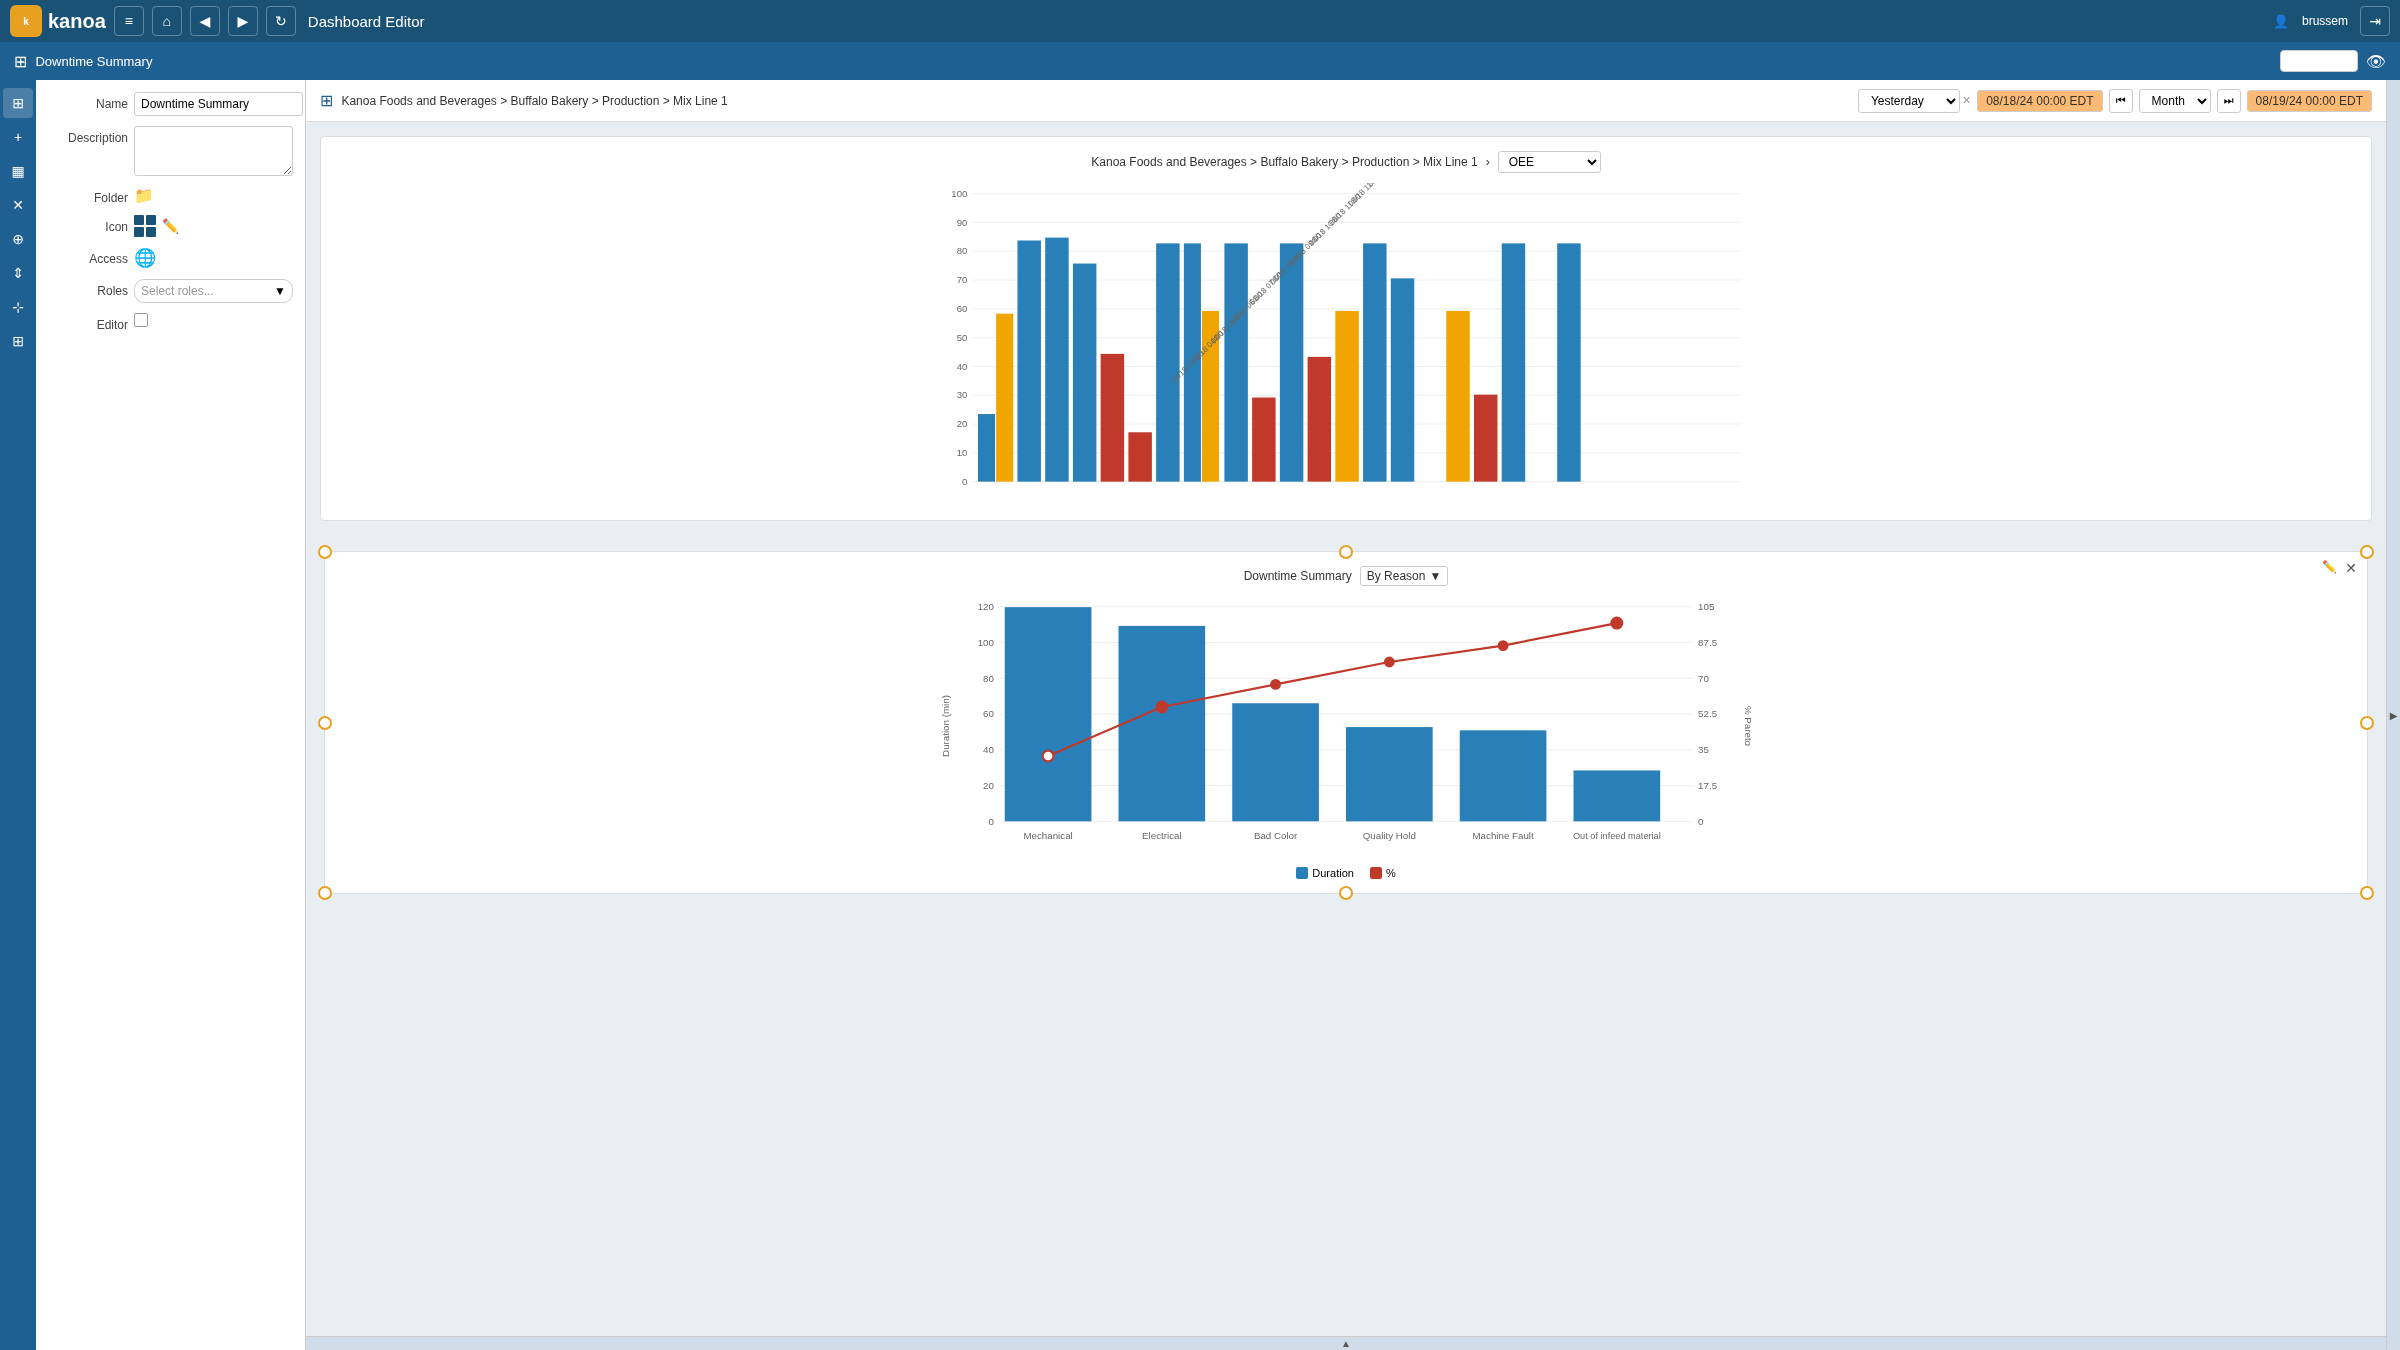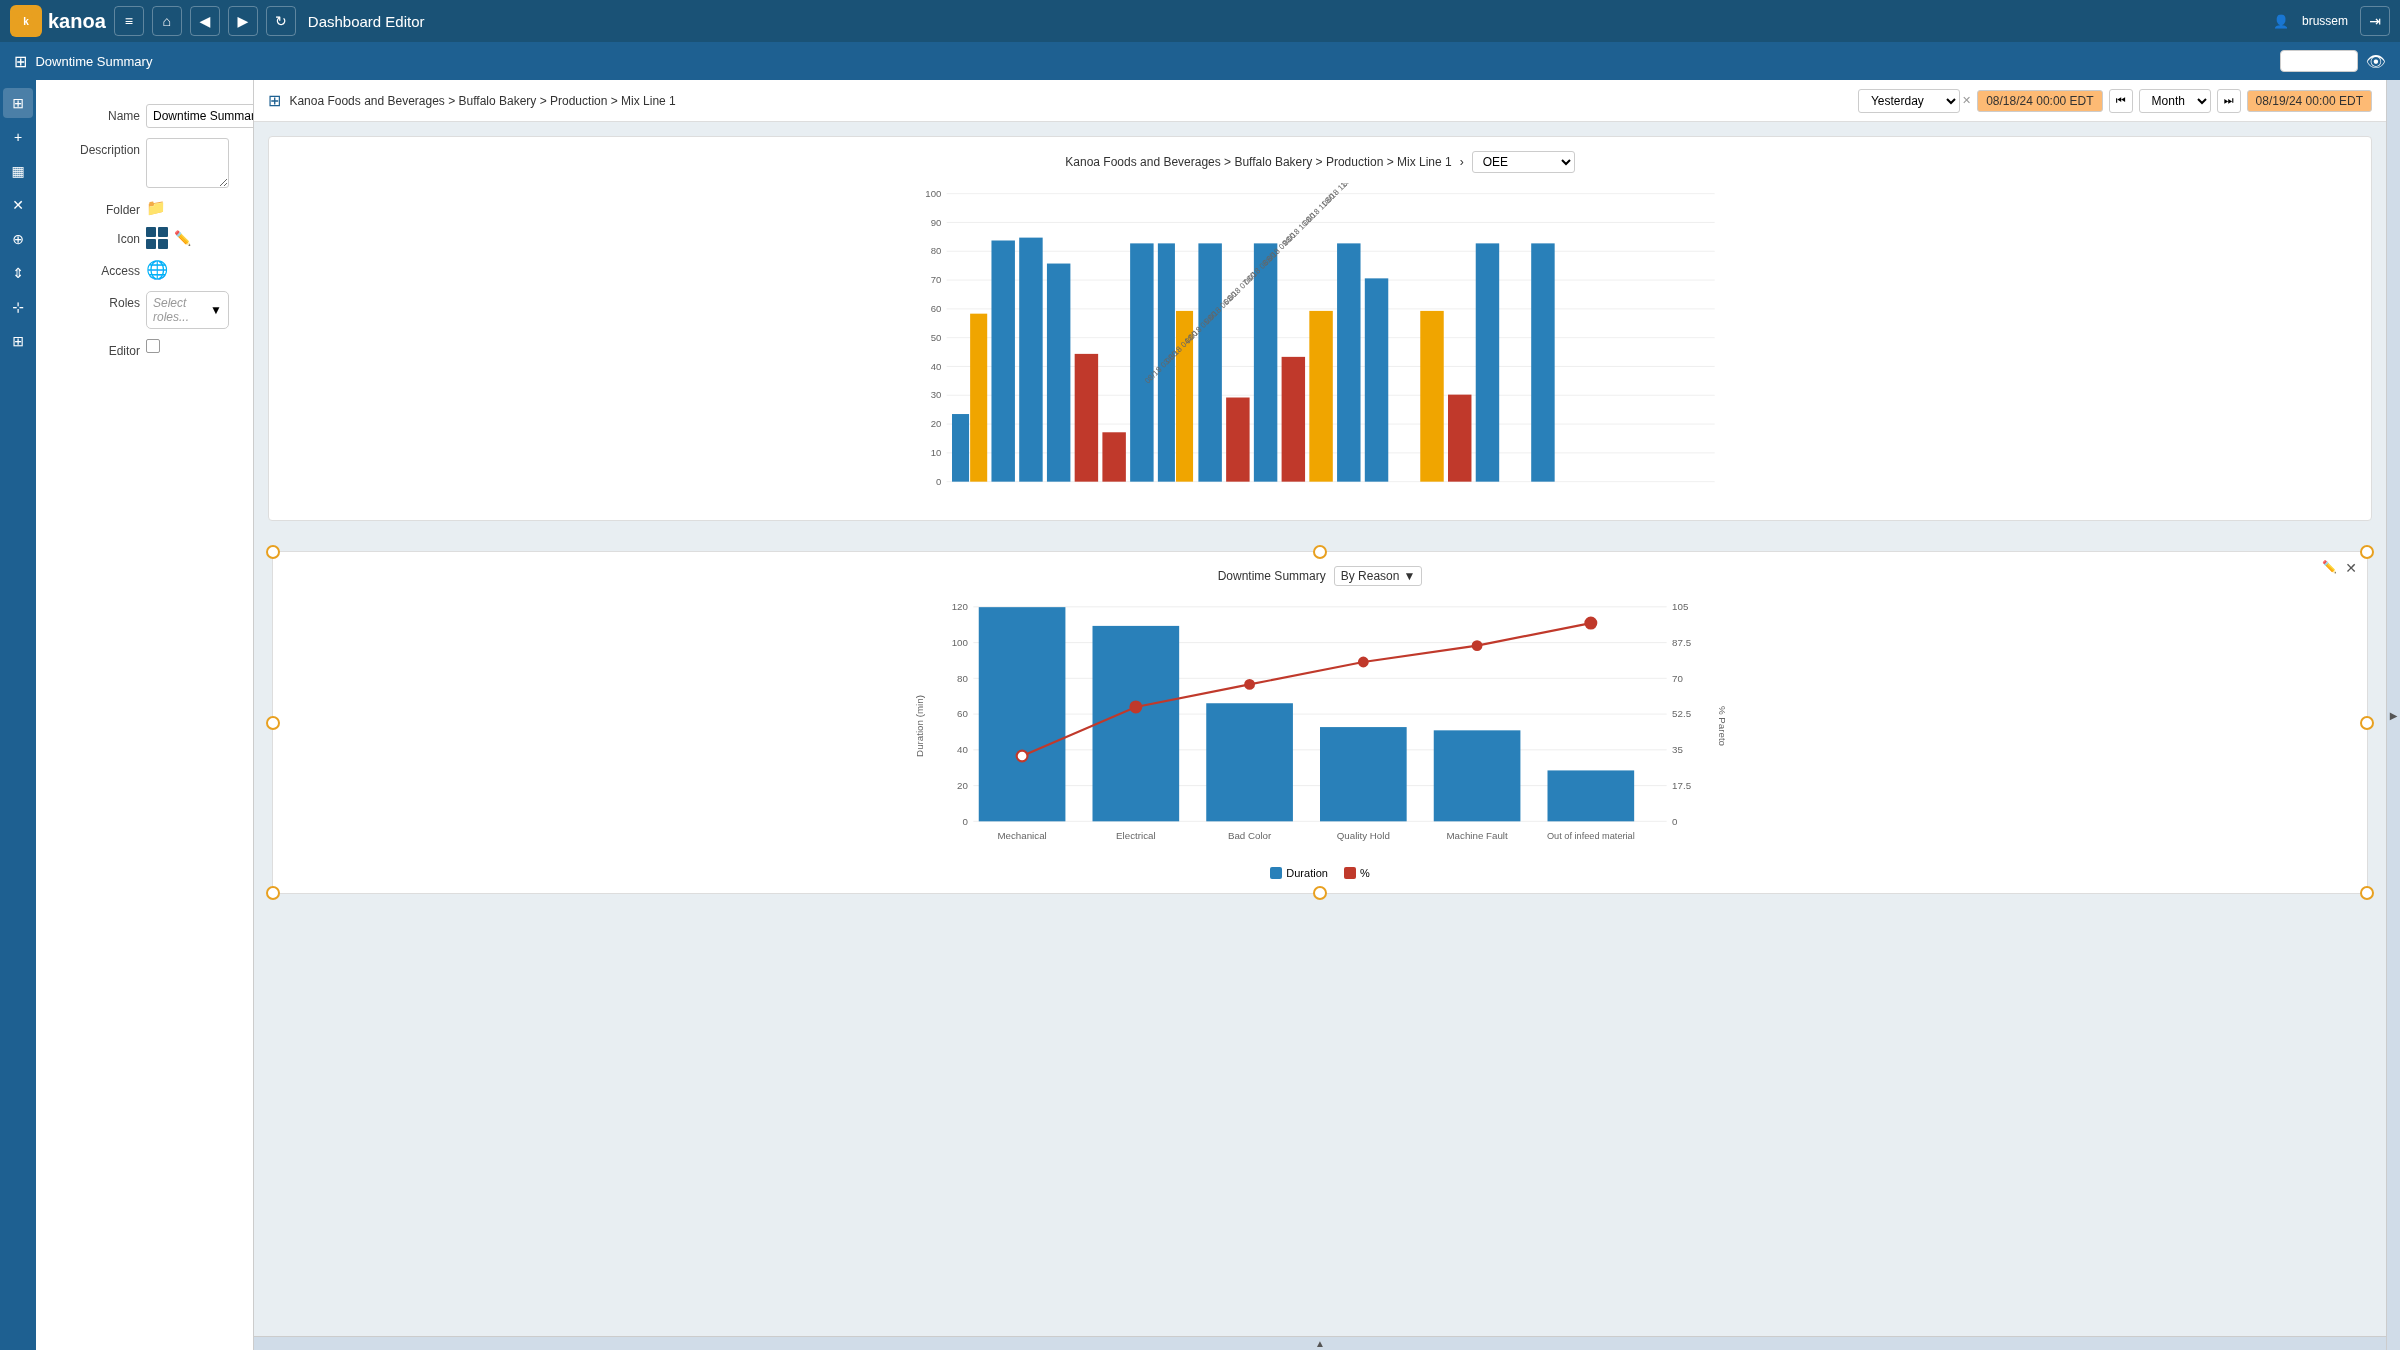--- a/index.html
+++ b/index.html
@@ -100,24 +100,24 @@
     .icon-sidebar-item {
       width: 30px; height: 30px;
       display: flex; align-items: center; justify-content: center;
       color: white; cursor: pointer; border-radius: 4px;
       font-size: 14px;
     }
     .icon-sidebar-item.active { background: rgba(255,255,255,0.2); }
 
     
     .settings-panel {
-      width: 218px;
+      width: 270px;
       background: white;
       border-right: 1px solid #ccc;
-      padding: 24px;
+      padding: 12px;
       overflow-y: auto;
       flex-shrink: 0;
     }
     .form-row {
       display: flex;
       align-items: flex-start;
       margin-bottom: 10px;
       gap: 6px;
     }
     .form-label {
@@ -161,27 +161,26 @@
     }
     .pencil-btn {
       font-size: 14px; color: #555; cursor: pointer;
     }
     .globe-icon {
       font-size: 18px; color: #1e6091;
     }
     .roles-select {
       flex: 1;
       border: 1px solid #ccc;
-      border-radius: 5px;
+      border-radius: 10px;
       padding: 4px 6px;
       font-size: 12px;
       display: flex; align-items: center; justify-content: space-between;
       cursor: pointer;
       background: white;
-      font-style: italic;
     }
     .debug-section {
       border: 1px solid #ccc;
       border-radius: 3px;
       padding: 6px 8px;
       margin-top: 4px;
     }
     .debug-title {
       font-size: 11px; color: #666;
       position: relative; top: -14px;

